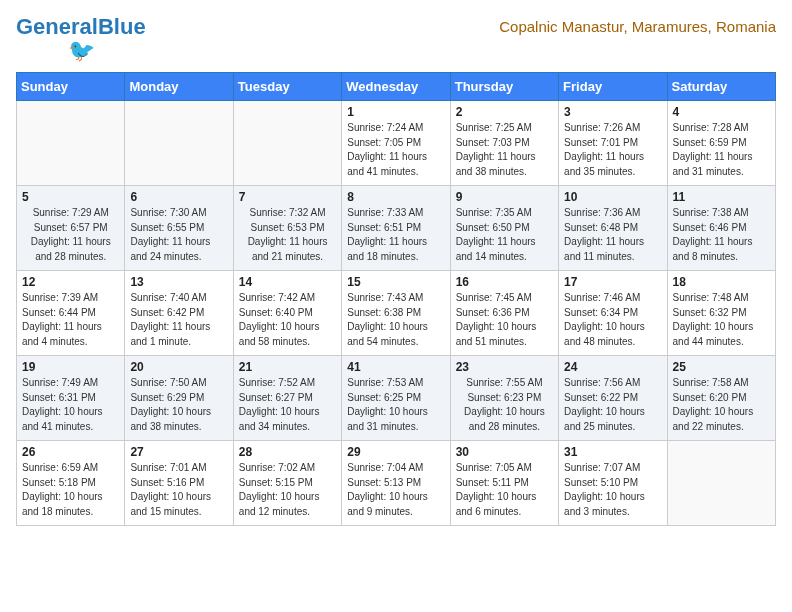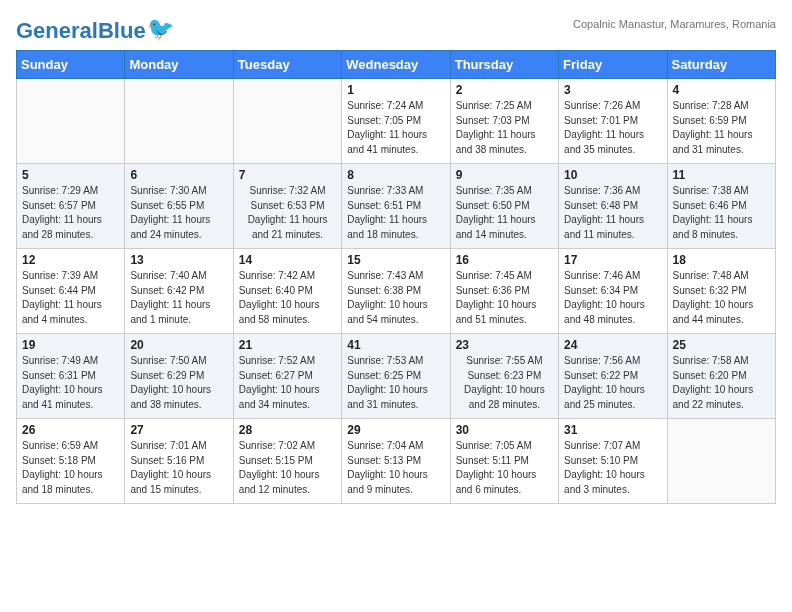--- a/index.html
+++ b/index.html
@@ -33,22 +33,22 @@
     .title-block {
       text-align: right;
     }
     .month-title {
       font-size: 36px;
       font-weight: bold;
       color: #1a3a5c;
       line-height: 1.1;
     }
     .subtitle {
-      font-size: 11px;
-      color: #737373;
+      font-size: 15px;
+      color: #a16207;
       margin-top: 2px;
     }
     table {
       width: 100%;
       border-collapse: collapse;
       table-layout: fixed;
     }
     thead th {
       background-color: #3b82f6;
       color: #fff;
@@ -83,21 +83,21 @@
     tbody tr:nth-child(odd) td {
       background-color: #ffffff;
     }
     .empty { background: #f9f9f9 !important; }
   </style>
 </head>
 <body>
 
 <div class="header">
   <div class="logo">
-    <div style="display:flex;align-items:flex-end;">
+    <div style="display:flex;align-items:center;flex-direction:column;">
       <span class="logo-text">
         <span>General</span><span style="color:#2979b8;">Blue</span>
       </span>
       <span style="margin-left:2px;font-size:22px;color:#2979b8;">🐦</span>
     </div>
   </div>
   <div class="title-block">
     <div class="subtitle">Copalnic Manastur, Maramures, Romania</div>
   </div>
 </div>
@@ -144,21 +144,21 @@
           <span class="day-number">4</span>
           <div class="day-detail" style="white-space: pre-line;">Sunrise: 7:28 AM
 Sunset: 6:59 PM
 Daylight: 11 hours
 and 31 minutes.</div>
         </td>
       </tr>
       <tr>
         <td>
           <span class="day-number">5</span>
-          <div class="day-detail" style="white-space: pre-line;">Sunrise: 7:29 AM
+          <div class="day-detail" style="white-space: pre-line; text-align: center;">Sunrise: 7:29 AM
 Sunset: 6:57 PM
 Daylight: 11 hours
 and 28 minutes.</div>
         </td>
         <td>
           <span class="day-number">6</span>
           <div class="day-detail" style="white-space: pre-line;">Sunrise: 7:30 AM
 Sunset: 6:55 PM
 Daylight: 11 hours
 and 24 minutes.</div>

